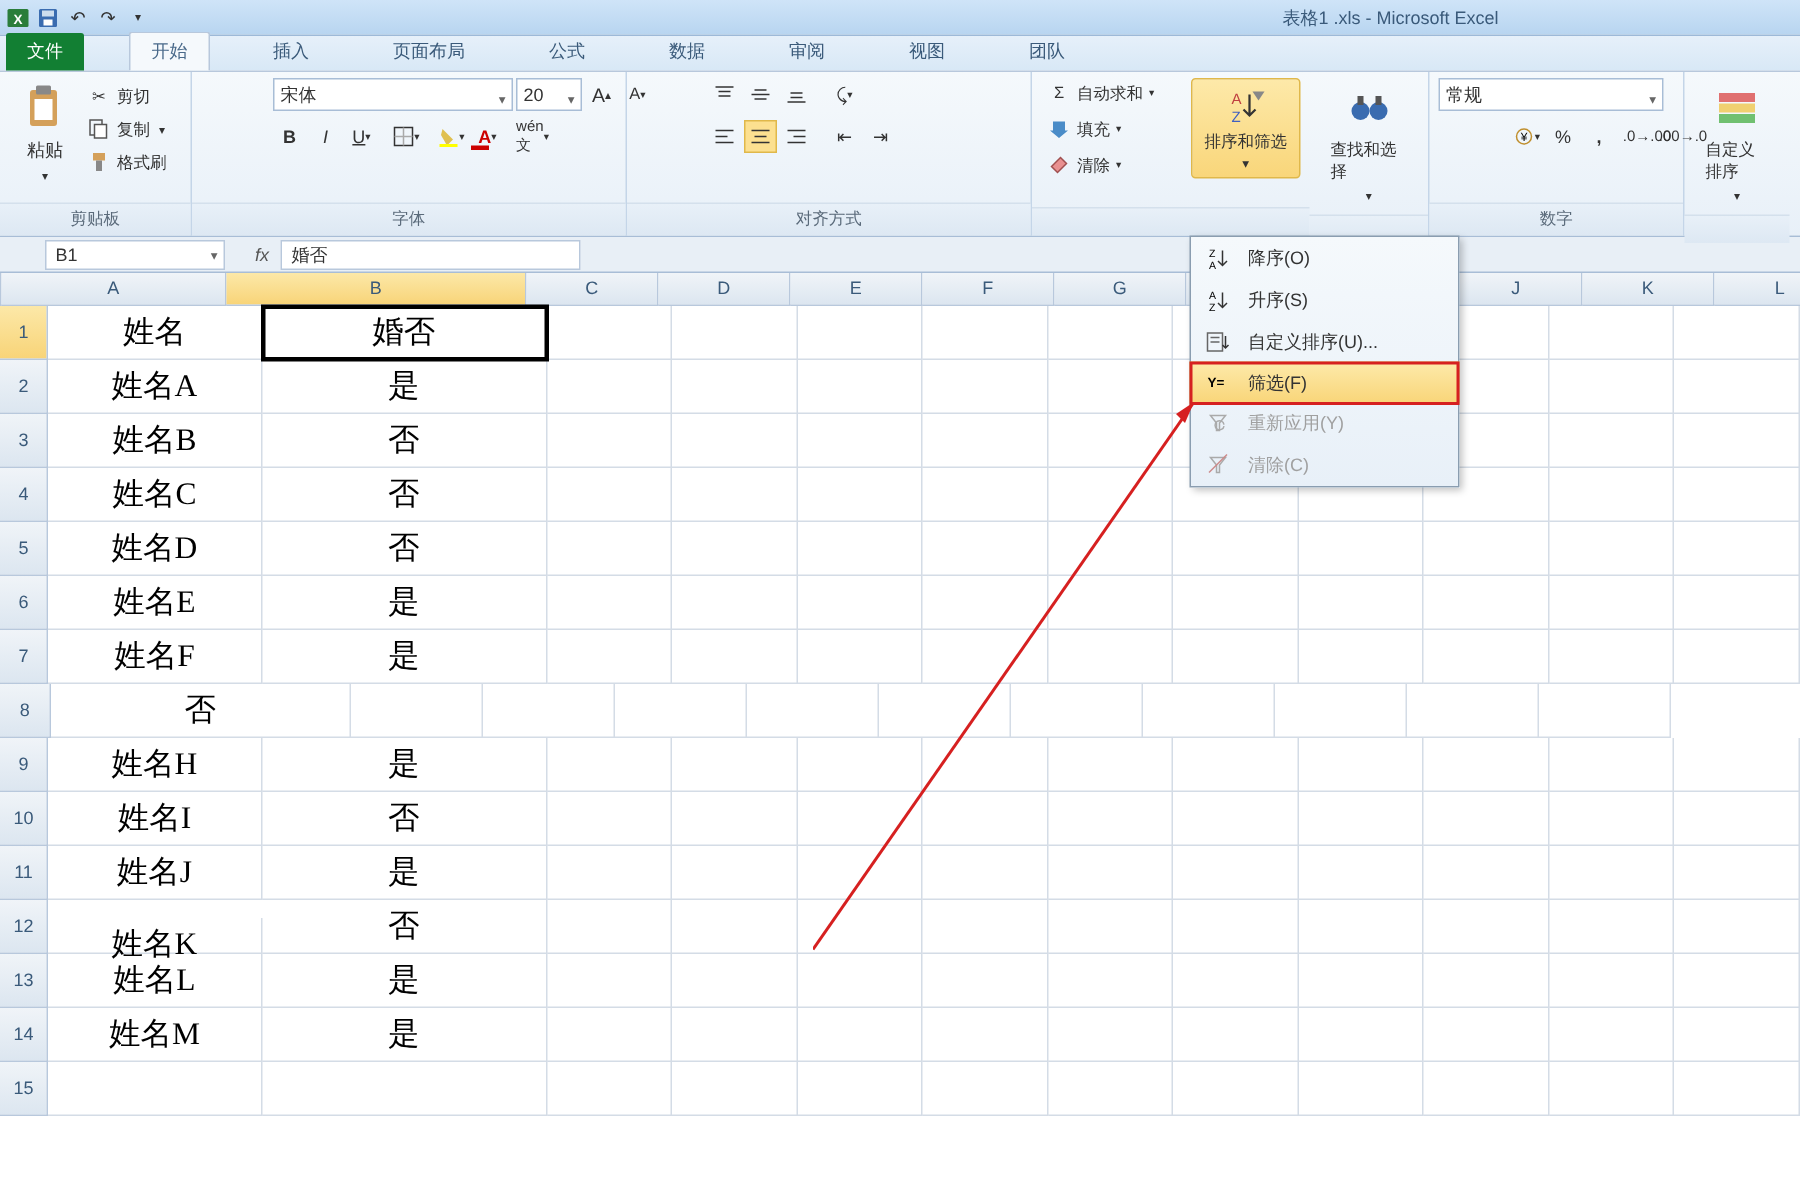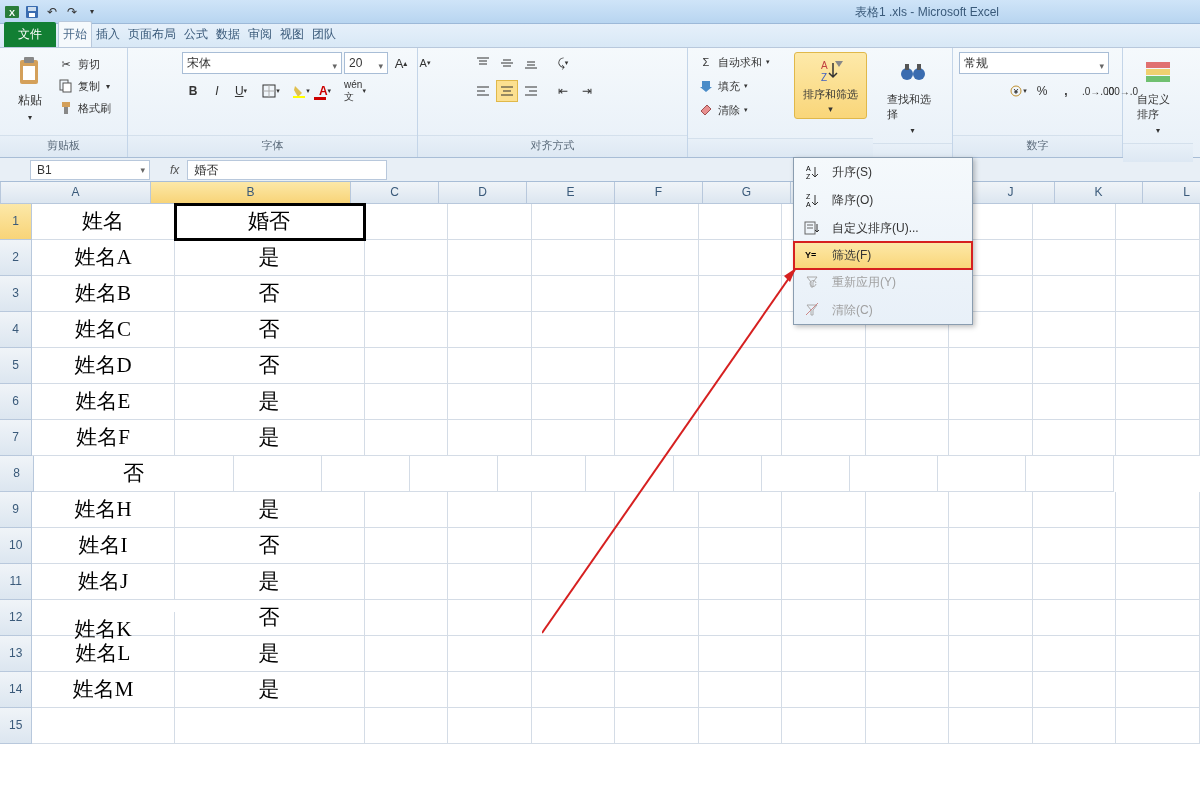--- a/index.html
+++ b/index.html
@@ -3,21 +3,21 @@
 <meta charset="utf-8">
 <style>
 *{box-sizing:border-box;margin:0;padding:0;font-family:"Microsoft YaHei","SimSun",sans-serif;}
 body{background:#fff;overflow:hidden;width:1200px;height:798px;position:relative;font-size:12px;color:#333;}
 .title-bar{height:24px;background:linear-gradient(#cfe4f8,#b8d5f0);display:flex;align-items:center;padding:0 4px;border-bottom:1px solid #9db9d8;}
 .qat{display:flex;gap:4px;align-items:center;}
 .qat-icon{width:16px;height:16px;display:inline-flex;align-items:center;justify-content:center;}
 .title-text{position:absolute;left:855px;top:4px;font-size:12px;color:#3a5a7a;}
 .ribbon-tabs{height:24px;background:linear-gradient(#e6f0fa,#d8e8f6);display:flex;align-items:flex-end;border-bottom:1px solid #b8c8dc;padding-left:4px;}
 .file-tab{background:#127f33;color:#fff;padding:4px 14px;font-size:12px;border-radius:2px 2px 0 0;margin-right:2px;}
-.rtab{padding:4px 4px;font-size:12px;color:#3a5a7a;cursor:pointer;}
+.rtab{padding:4px 14px;font-size:12px;color:#3a5a7a;cursor:pointer;margin-left:28px;}
 .rtab.active{background:#f5f9fc;border:1px solid #b8c8dc;border-bottom:none;border-radius:2px 2px 0 0;color:#4a6a8a;}
 .ribbon{height:110px;background:linear-gradient(#f5f9fc,#e8f0f8);border-bottom:1px solid #a8bdd6;display:flex;position:relative;}
 .group{border-right:1px solid #c4d5e8;display:flex;flex-direction:column;height:100%;}
 .group-body{flex:1;display:flex;align-items:flex-start;padding:4px 6px;}
 .group-label{text-align:center;font-size:11px;color:#5a6a7a;padding:2px 0 4px;background:linear-gradient(#e8f0f8,#dde8f3);border-top:1px solid #d4e0ec;}
 .big-btn{display:flex;flex-direction:column;align-items:center;padding:4px 8px;gap:4px;}
 .big-btn-icon{width:32px;height:32px;display:flex;align-items:center;justify-content:center;}
 .small-btn{display:flex;align-items:center;gap:4px;padding:2px 4px;font-size:11px;min-width:60px;}
 .small-icon{width:16px;height:16px;display:inline-flex;align-items:center;justify-content:center;flex-shrink:0;}
 .col{display:flex;flex-direction:column;gap:2px;}
@@ -352,36 +352,36 @@
     </div>
     <div class="group-label">&nbsp;</div>
   </div>
 
 </div>
 
 <div class="dropdown-menu">
   <div class="menu-item">
       <span class="mi-icon">
         <svg width="16" height="16">
+          <text x="2" y="7" font-size="7">Z</text>
+          <text x="2" y="15" font-size="7">A</text>
+          <path d="M11 3 L11 13 M8 10 L11 13 L14 10" stroke="#333" fill="none"></path>
+        </svg>
+      </span>
+      <span>降序(O)</span>
+    </div>
+  <div class="menu-item">
+      <span class="mi-icon">
+        <svg width="16" height="16">
           <text x="2" y="7" font-size="7">A</text>
           <text x="2" y="15" font-size="7">Z</text>
           <path d="M11 3 L11 13 M8 10 L11 13 L14 10" stroke="#333" fill="none"></path>
         </svg>
       </span>
       <span>升序(S)</span>
-    </div>
-  <div class="menu-item">
-      <span class="mi-icon">
-        <svg width="16" height="16">
-          <text x="2" y="7" font-size="7">Z</text>
-          <text x="2" y="15" font-size="7">A</text>
-          <path d="M11 3 L11 13 M8 10 L11 13 L14 10" stroke="#333" fill="none"></path>
-        </svg>
-      </span>
-      <span>降序(O)</span>
     </div>
   <div class="menu-item">
       <span class="mi-icon">
         <svg width="16" height="16">
           <rect x="1" y="2" width="10" height="12" fill="none" stroke="#666"></rect>
           <line x1="3" y1="5" x2="9" y2="5" stroke="#666"></line>
           <line x1="3" y1="8" x2="9" y2="8" stroke="#666"></line>
           <path d="M13 4 L13 12 M11 10 L13 12 L15 10" stroke="#333" fill="none"></path>
         </svg>
       </span>

